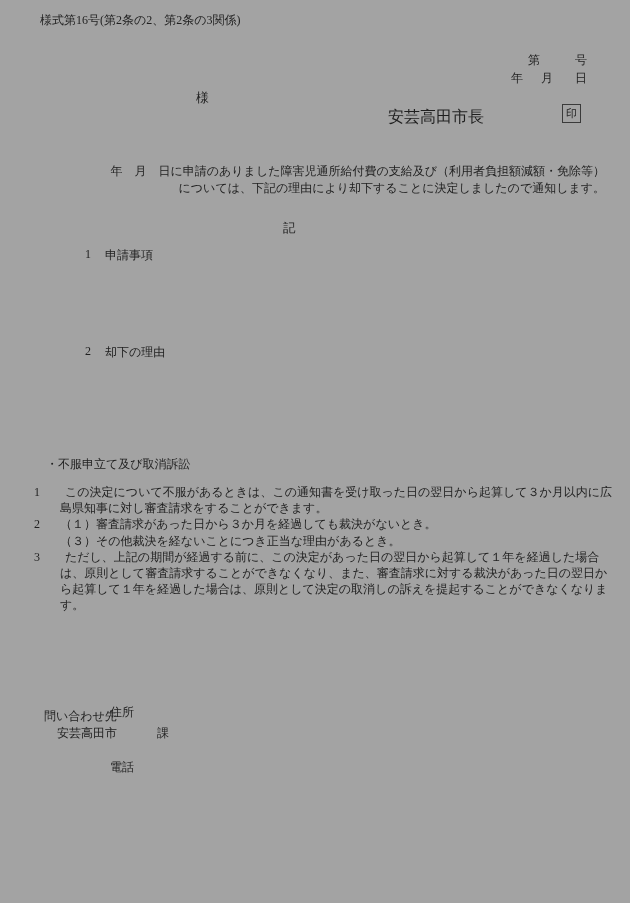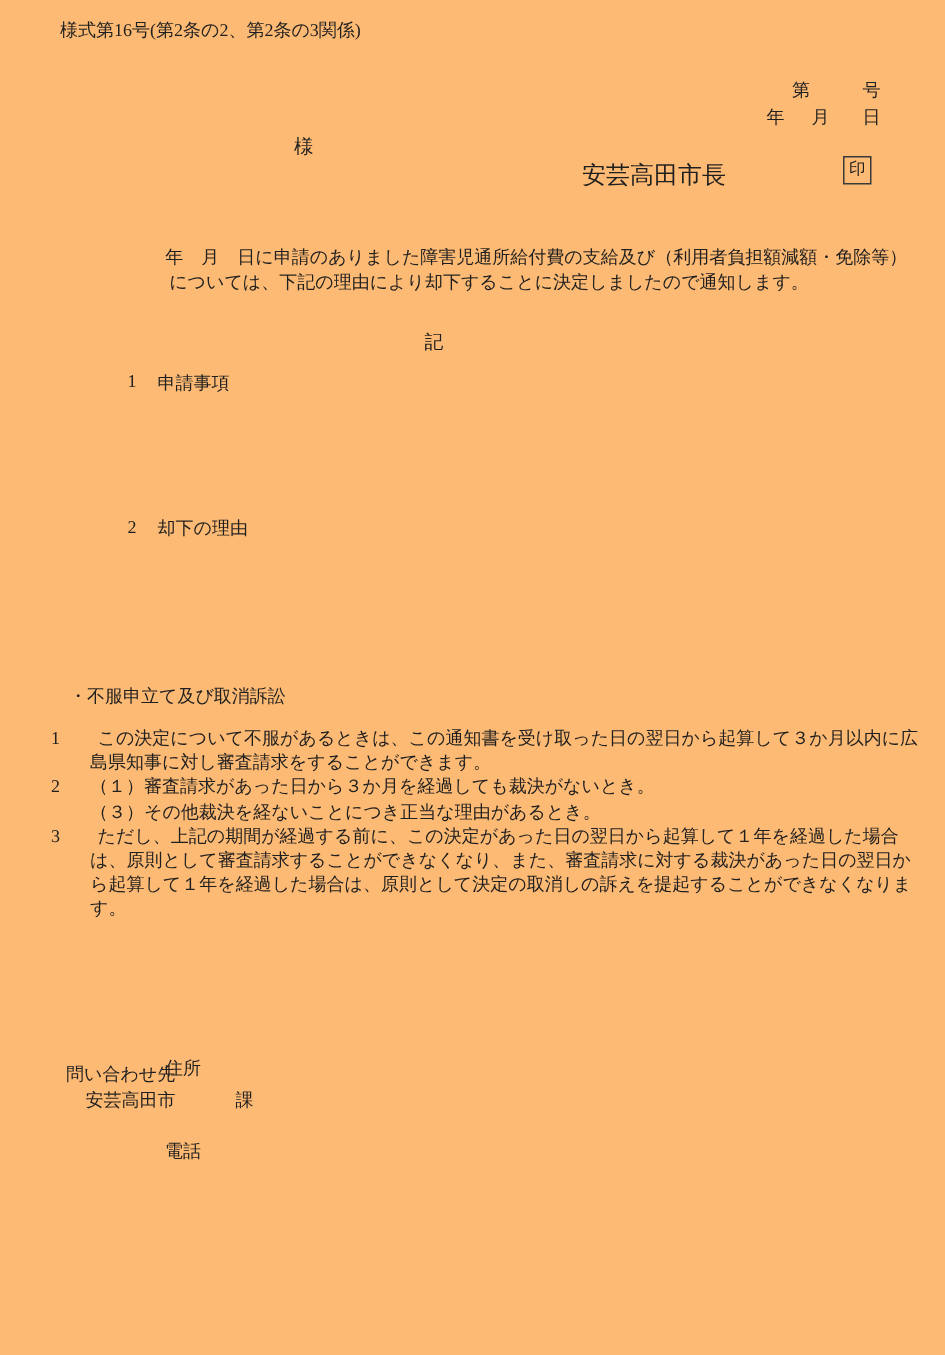--- a/index.html
+++ b/index.html
@@ -1,20 +1,20 @@
 <!DOCTYPE html>
 <html lang="ja"><head>
 <meta charset="utf-8">
 <style>
   html,body { margin:0; padding:0; background:#e8e8e8; }
   .page {
     position:relative;
     width:630px; height:903px;
     margin:0 auto;
-    background:#fdba74;
+    background:#a3a3a3;
     color:#1f1f1f;
     font-family:"Liberation Serif","DejaVu Serif",serif;
     font-size:12px;
     overflow:hidden;
   }
   .abs { position:absolute; white-space:nowrap; }
   .form-no { left:40px; top:12px; font-size:12px; }
   .doc-title { left:271px; top:27px; font-size:15px; letter-spacing:3.5px; }
   .no-dai  { left:528px; top:52px; }
   .no-go   { left:575px; top:52px; }
@@ -28,21 +28,21 @@
     width:17px; height:17px;
     border:1.5px solid #3a3a3a;
     font-size:11px; line-height:17px;
     text-align:center; white-space:nowrap;
   }
   .body-par {
     position:absolute; left:47px; top:163px;
     width:558px;
     line-height:16.5px;
     text-indent:63px;
-    text-align:center;
+    text-align:right;
   }
   .ki { left:283px; top:220px; font-size:12.5px; }
   .sec { position:absolute; display:flex; }
   .sec-1 { left:85px; top:247px; }
   .sec-2 { left:85px; top:344px; }
   .sec-num { width:20px; flex:none; }
   .appeal-heading { left:46px; top:456px; }
   .appeal {
     position:absolute; left:34px; top:484px;
     width:584px; line-height:16.2px;

